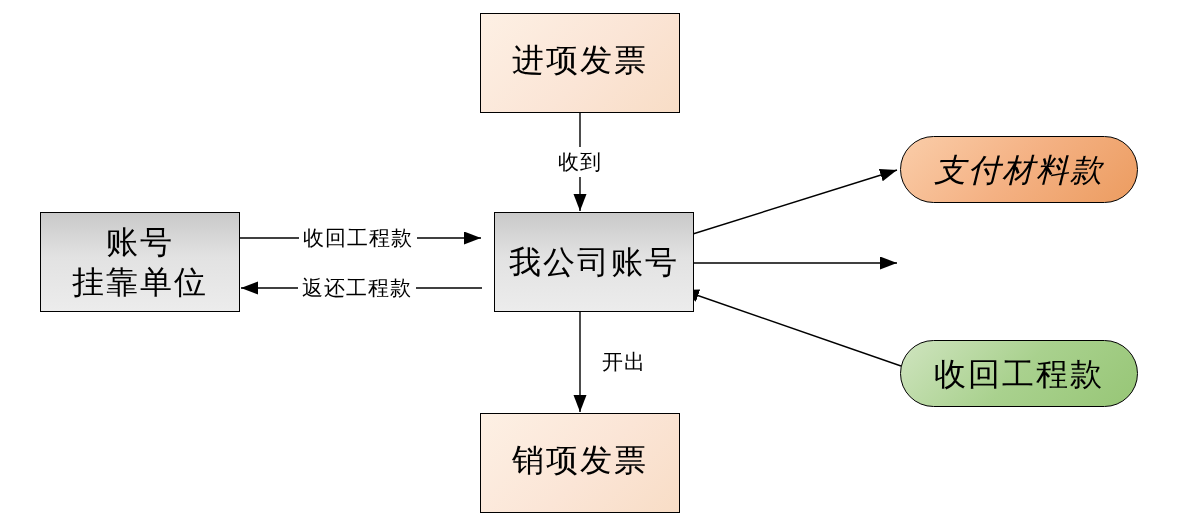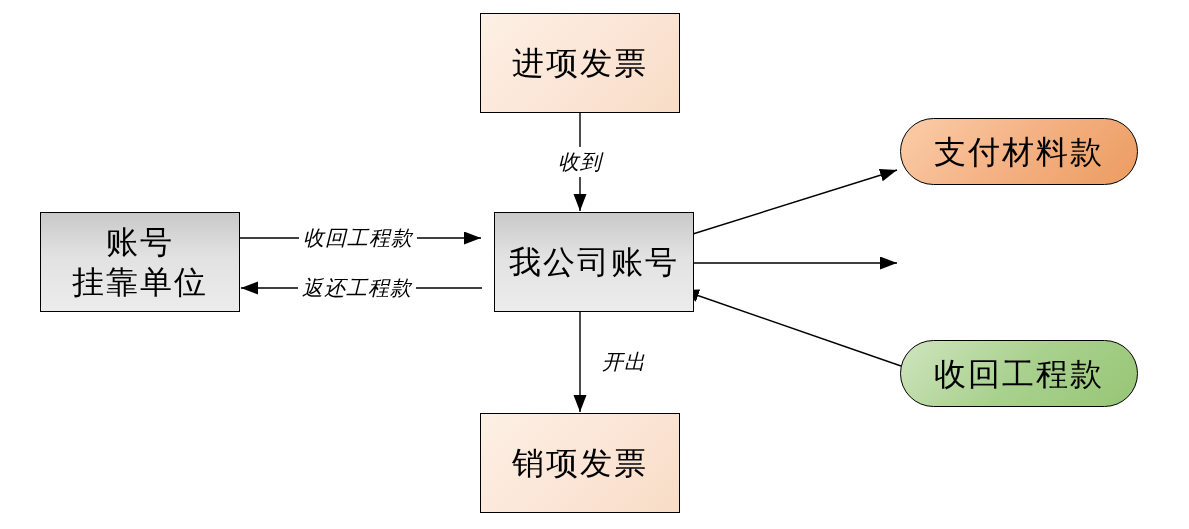--- a/index.html
+++ b/index.html
@@ -30,20 +30,21 @@
     justify-content: center;
     text-align: center;
     color: #000000;
     font-size: 32px;
     letter-spacing: 2px;
     line-height: 1.25;
   }
   .node.rect-invoice {
     width: 200px; height: 100px;
     background: linear-gradient(135deg, #fdf0e4 0%, #fbe5d6 55%, #f8ddc6 100%);
+    font-family: Liberation Mono, monospace;
   }
   .node.rect-account {
     width: 200px; height: 100px;
     background: linear-gradient(to bottom, #c9c9c9 0%, #e2e2e2 45%, #ececec 100%);
   }
   .node.pill {
     width: 238px; height: 67px;
     border-radius: 34px;
     font-size: 32px;
   }
@@ -55,27 +56,26 @@
   }
   .edge-label {
     position: absolute;
     transform: translate(-50%, -50%);
     background: #ffffff;
     color: #000000;
     font-size: 21px;
     padding: 1px 4px;
     white-space: nowrap;
     letter-spacing: 1px;
-    font-style: italic;
   }
   #n-input   { left: 480px; top: 13px; }
   #n-company { left: 482px; top: 212px; margin-left: 12px; }
   #n-affil   { left: 40px;  top: 212px; }
   #n-output  { left: 480px; top: 413px; }
-  #n-mat     { left: 900px; top: 118px; }
+  #n-mat     { left: 900px; top: 136px; font-style: italic; }
   #n-sub     { left: 900px; top: 228px; }
   #n-rec     { left: 900px; top: 340px; justify-content: center; }
   #l-receive { left: 580px; top: 162px; }
   #l-advance { left: 358px; top: 238px; }
   #l-return  { left: 357px; top: 288px; }
   #l-issue   { left: 580px; top: 362px; margin-left: 44px; }
 </style>
 </head>
 <body>
 

